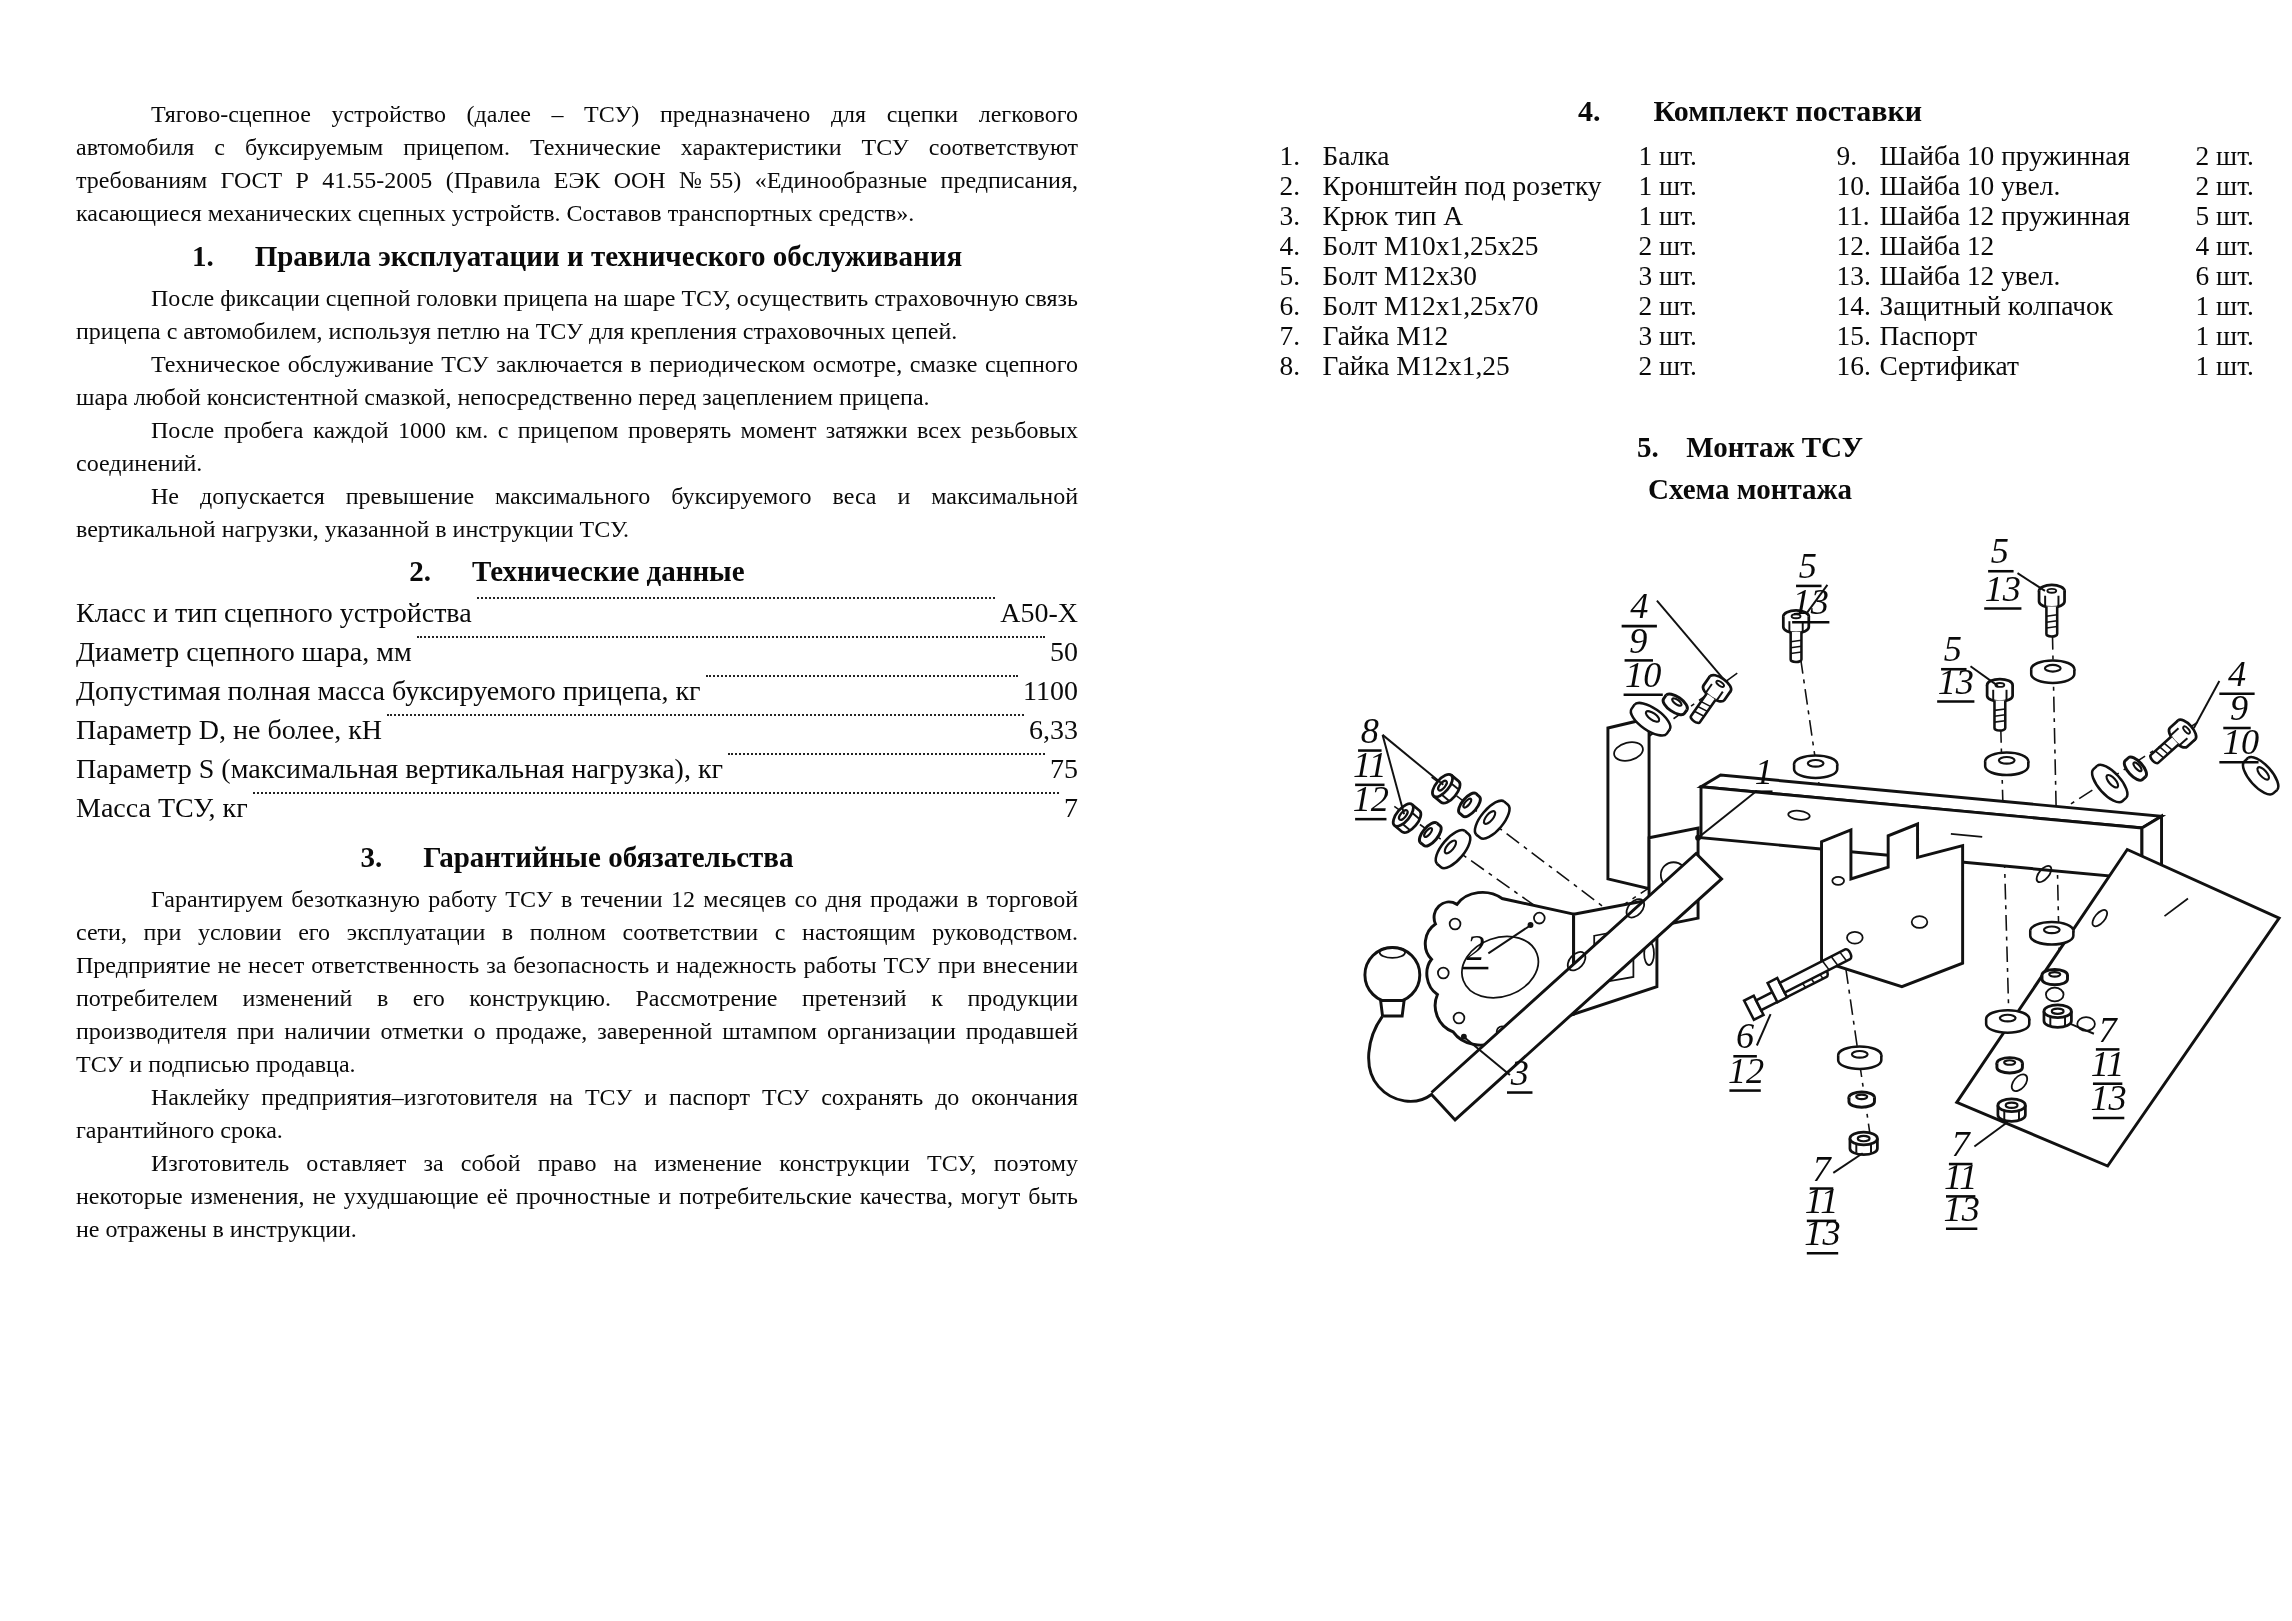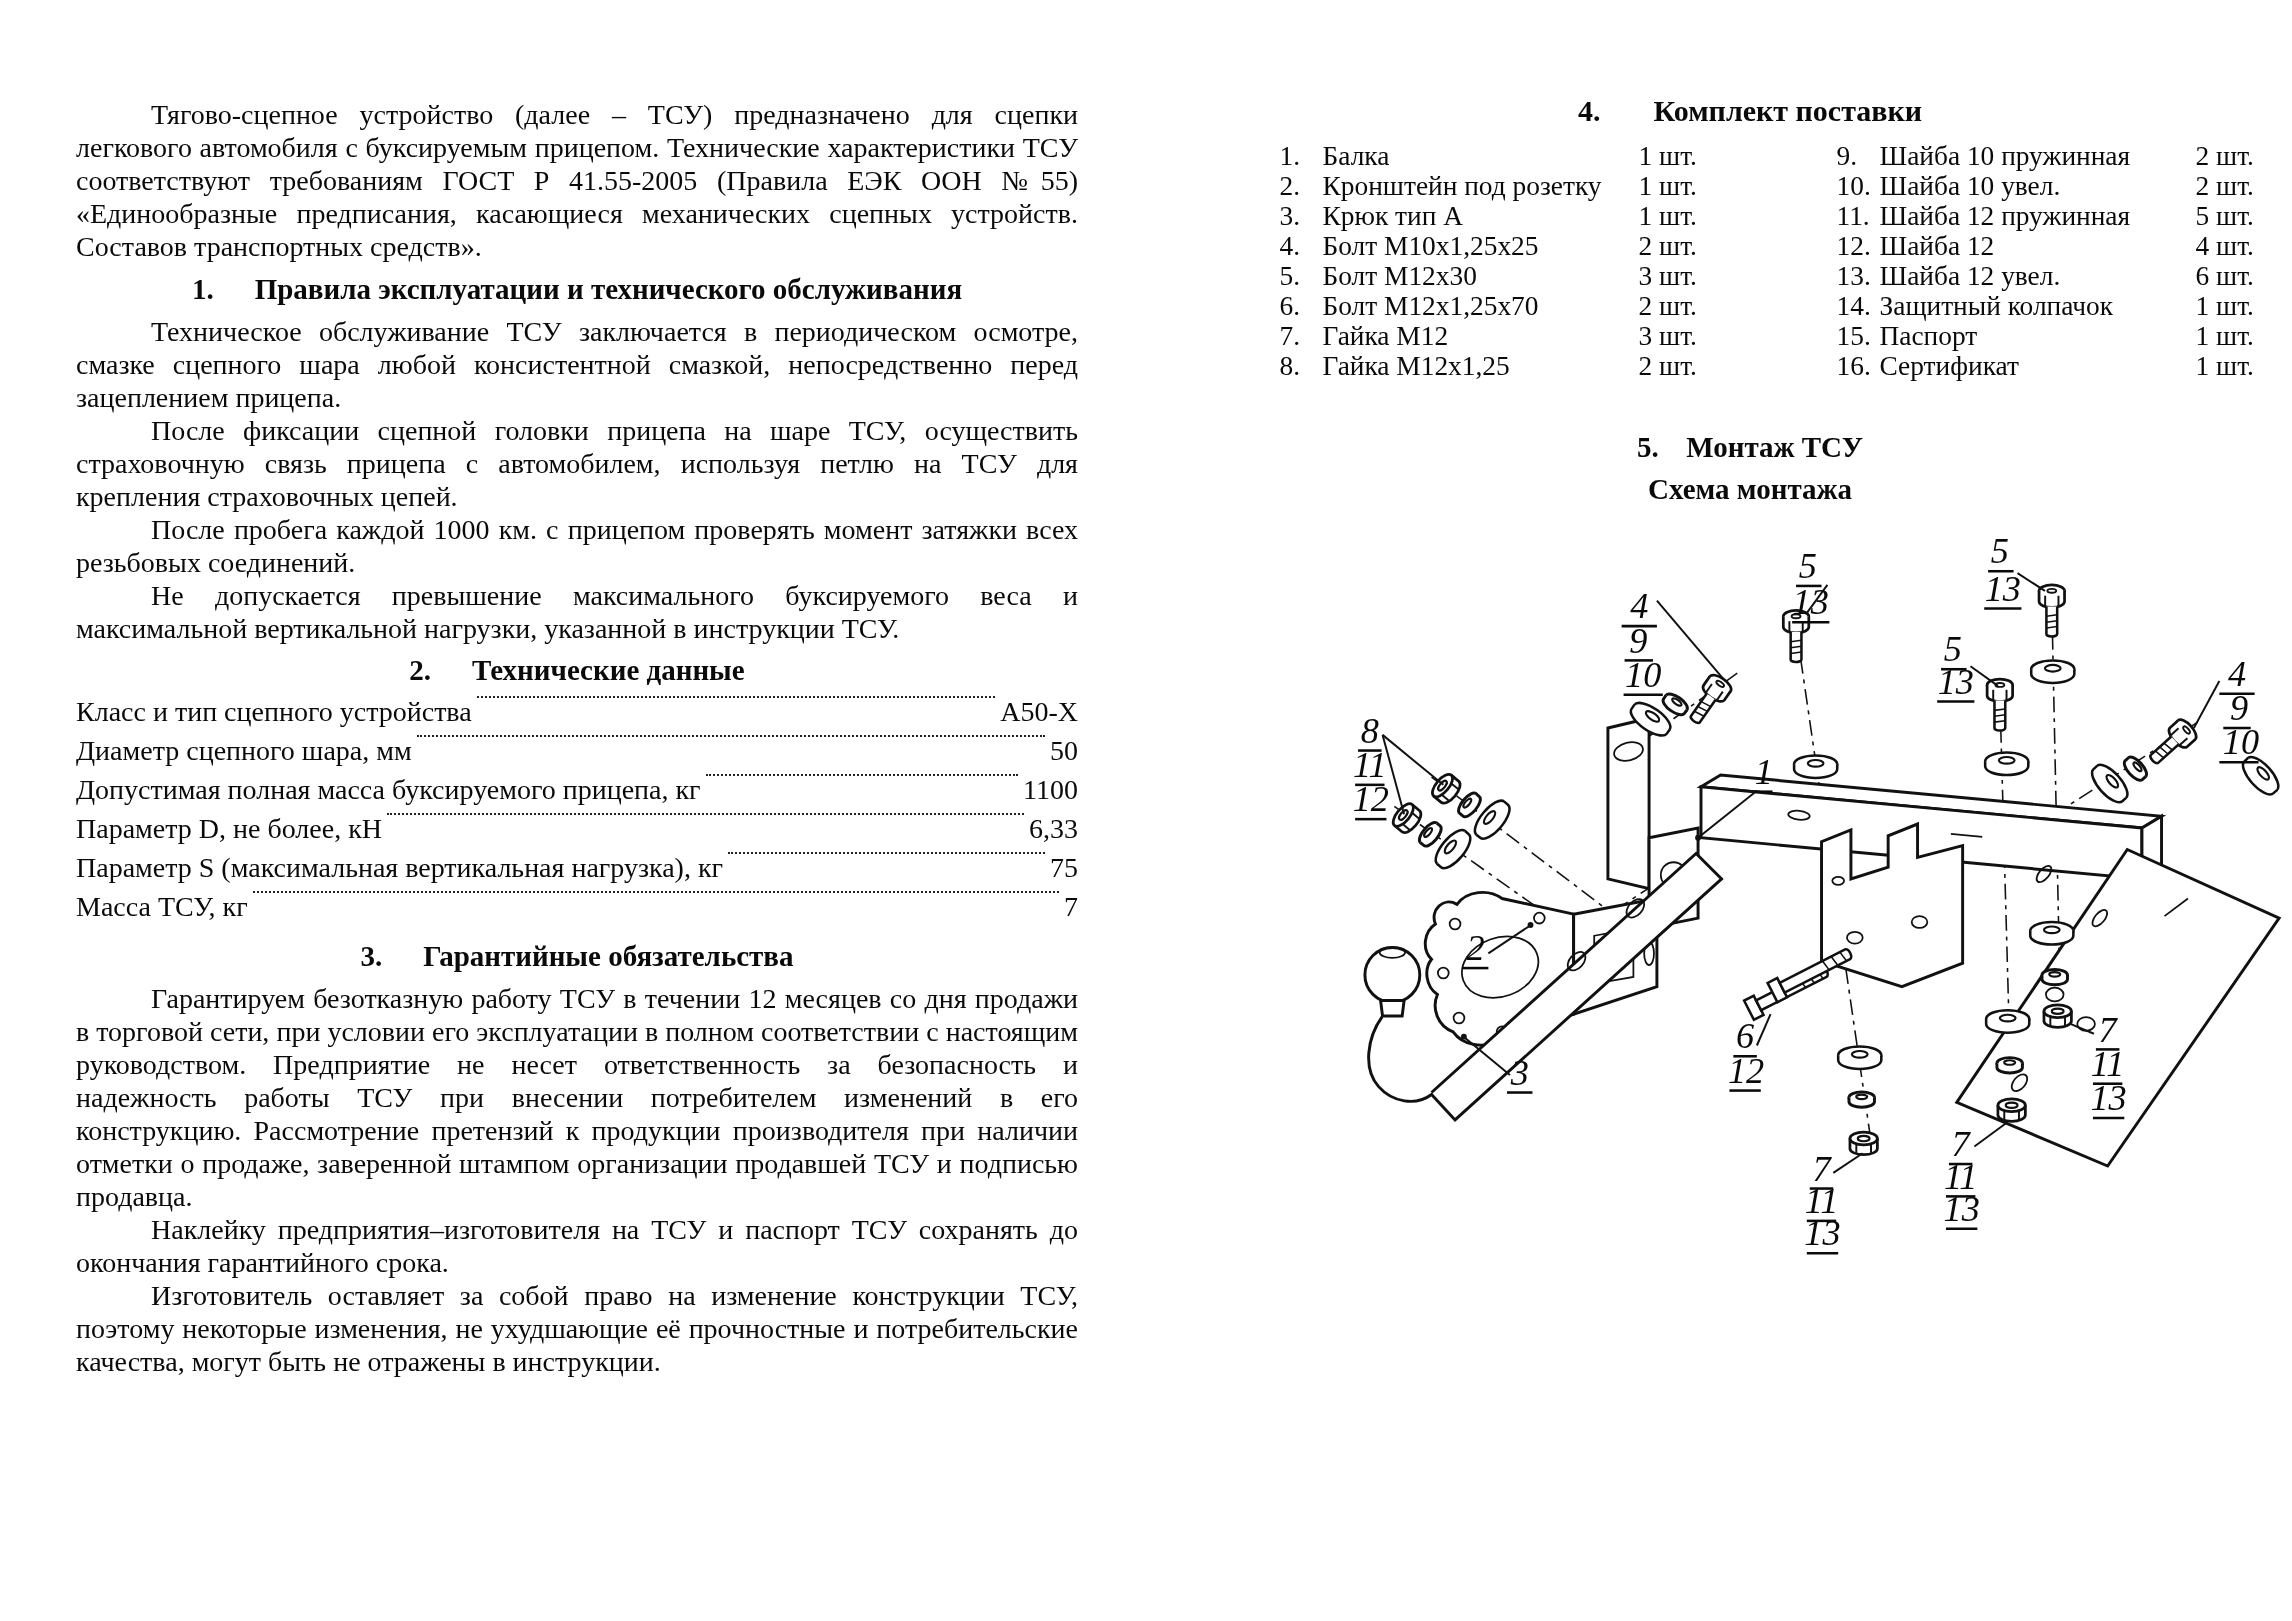--- a/index.html
+++ b/index.html
@@ -1,21 +1,21 @@
 <!DOCTYPE html>
 <html><head>
 <meta charset="utf-8">
 <style>
   html,body{margin:0;padding:0;background:#e8e8e8;}
   *{box-sizing:border-box;}
   .sheet{position:relative;width:2293px;height:1621px;background:#ffffff;
          font-family:"Liberation Serif", serif;color:#0a0a0a;overflow:hidden;}
   
   .left-page{position:absolute;left:76px;top:98px;width:1002px;}
-  .para{font-size:28px;line-height:33px;text-align:justify;text-indent:75px;margin:0;}
+  .para{font-size:24px;line-height:33px;text-align:justify;text-indent:75px;margin:0;}
   .sec-head{display:flex;justify-content:center;gap:41px;font-weight:bold;
             font-size:29px;line-height:33px;margin:9.8px 0 8.8px 0;}
   .tech-rows{margin-top:5.9px;}
   .trow{display:flex;align-items:flex-start;height:39px;font-size:28px;line-height:32px;}
   .trow .lbl{white-space:nowrap;}
   .trow .dots{flex:1;border-bottom:2.9px dotted #222;margin:0 4.9px 6.9px 4.9px;}
   .trow .val{white-space:nowrap;}
   
   .right-page{position:absolute;left:1255px;top:0;width:1038px;height:1621px;}
   .rp-center{position:absolute;left:0;width:990px;}
@@ -44,22 +44,22 @@
 
 <div class="sheet">
 
   <div class="left-page">
     <p class="para">Тягово-сцепное устройство (далее – ТСУ) предназначено для сцепки легкового автомобиля с буксируемым прицепом. Технические характеристики ТСУ соответствуют требованиям ГОСТ Р 41.55-2005 (Правила ЕЭК ООН №55) «Единообразные предписания, касающиеся механических сцепных устройств. Составов транспортных средств».</p>
 
     <div class="sec-head">
       <span>1.</span>
       <span>Правила эксплуатации и технического  обслуживания</span>
     </div>
+    <p class="para">После фиксации сцепной головки прицепа на шаре ТСУ, осуществить страховочную связь прицепа с автомобилем, используя петлю на ТСУ для крепления страховочных цепей.</p>
     <p class="para">Техническое обслуживание ТСУ заключается в периодическом осмотре, смазке сцепного шара любой консистентной смазкой, непосредственно перед зацеплением прицепа.</p>
-    <p class="para">После фиксации сцепной головки прицепа на шаре ТСУ, осуществить страховочную связь прицепа с автомобилем, используя петлю на ТСУ для крепления страховочных цепей.</p>
     <p class="para">После пробега каждой 1000 км. с прицепом проверять момент затяжки всех резьбовых соединений.</p>
     <p class="para">Не допускается превышение максимального буксируемого веса и максимальной вертикальной нагрузки, указанной в инструкции ТСУ.</p>
 
     <div class="sec-head">
       <span>2.</span>
       <span>Технические данные</span>
     </div>
     <div class="tech-rows">
       <div class="trow">
         <span class="lbl">Класс и тип сцепного устройства</span>

